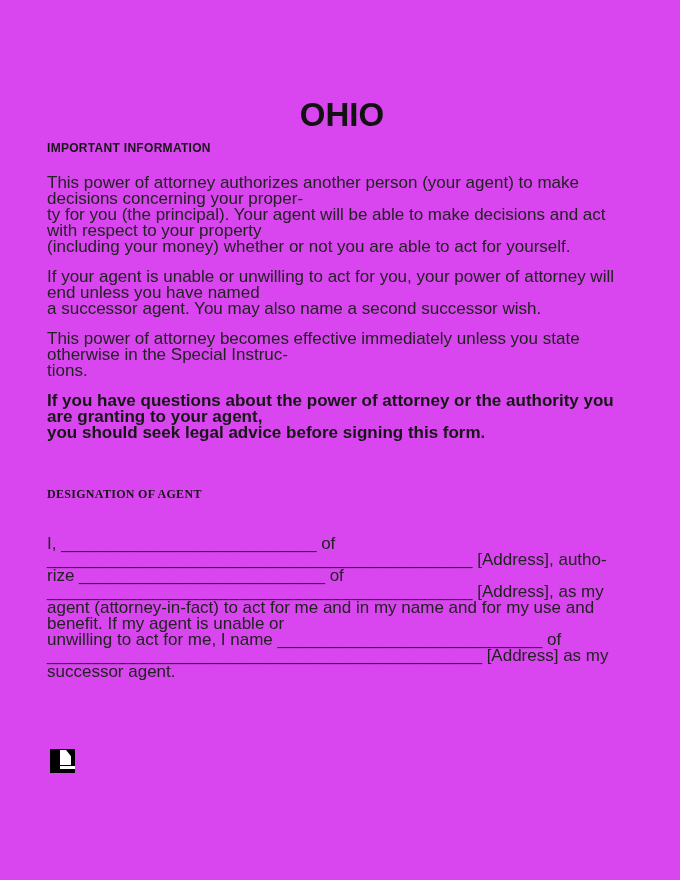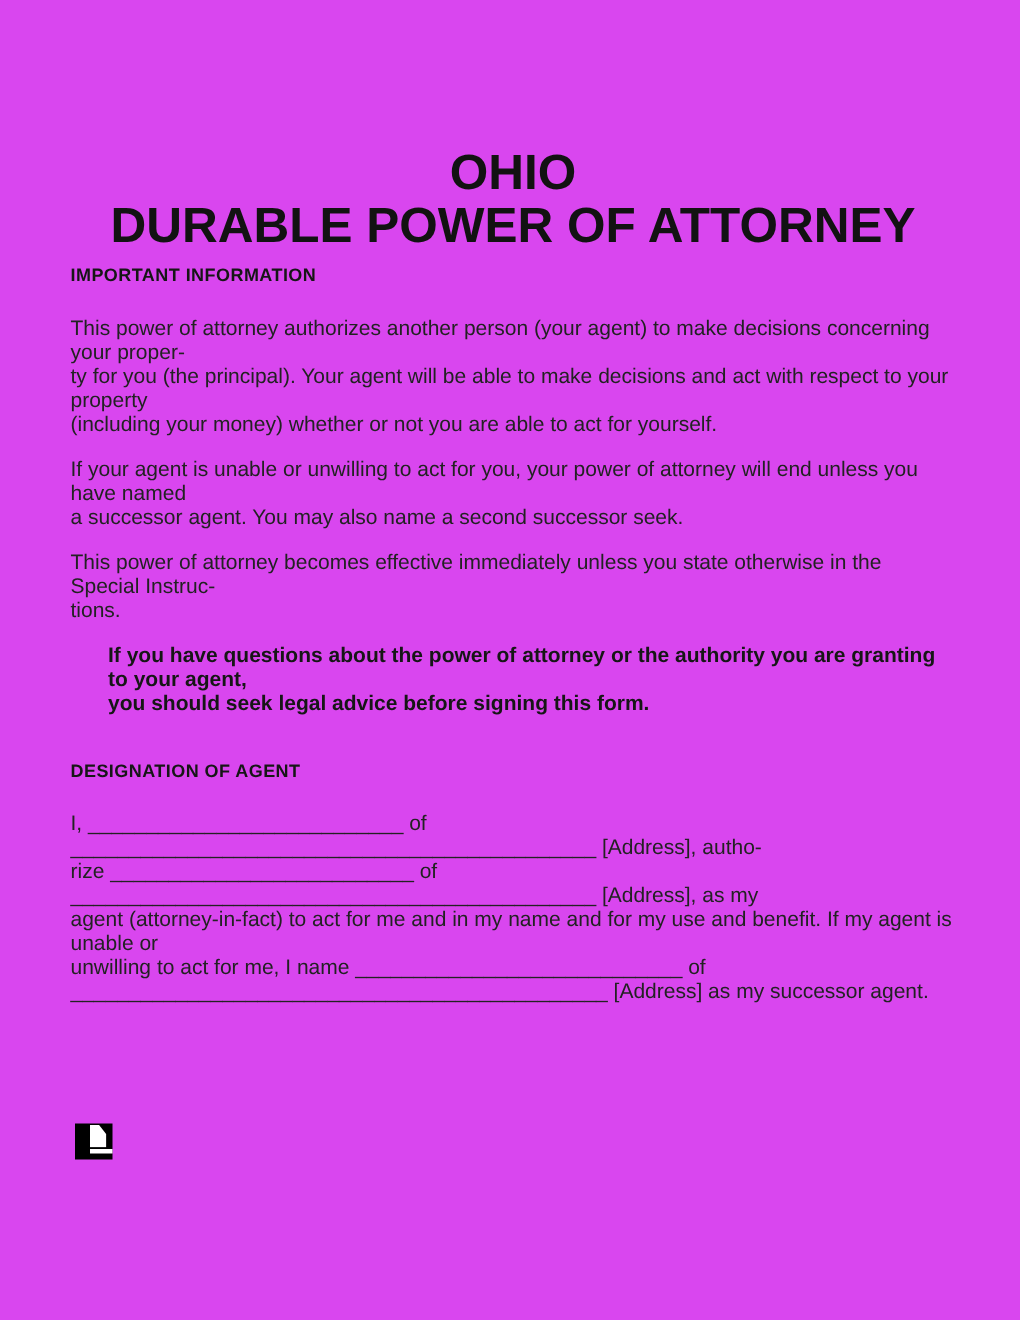--- a/index.html
+++ b/index.html
@@ -31,32 +31,33 @@
   .subheading {
     text-align: left;
     font-weight: bold;
     font-size: 12px;
     line-height: 14px;
     letter-spacing: 0.3px;
     margin: 9px 0 0 0;
     color: #161616;
   }
   .subheading.section2 {
-    margin-top: 31px;
+    margin-top: 46px;
+    font-family: Liberation Serif, serif;
   }
   p.body {
-    font-size: 14px;
+    font-size: 17px;
     line-height: 16px;
     margin: 14px 0 0 0;
     white-space: pre-line;
     color: #222222;
   }
   p.body.first { margin-top: 20px; }
-  p.body.bold { font-weight: bold; color: #161616; margin-left: 25px; }
-  p.body.fillin { margin-top: 19px; }
+  p.body.bold { font-weight: bold; color: #161616; }
+  p.body.fillin { margin-top: 35px; }
   .logo {
     position: absolute;
     left: 50px;
     top: 749px;
     width: 25px;
     height: 24px;
     background: #000000;
   }
   .logo-doc {
     position: absolute;
@@ -77,30 +78,29 @@
   }
 </style>
 </head>
 <body>
 
 <div class="page">
   <div class="content">
 
     <h1 class="title">
       <div>OHIO</div>
-      <div>DURABLE POWER OF ATTORNEY</div>
     </h1>
 
     <div class="subheading">IMPORTANT INFORMATION</div>
 
     <p class="body first">This power of attorney authorizes another person (your agent) to make decisions concerning your proper-
 ty for you (the principal). Your agent will be able to make decisions and act with respect to your property
 (including your money) whether or not you are able to act for yourself.</p>
     <p class="body">If your agent is unable or unwilling to act for you, your power of attorney will end unless you have named
-a successor agent. You may also name a second successor seek.</p>
+a successor agent. You may also name a second successor wish.</p>
     <p class="body">This power of attorney becomes effective immediately unless you state otherwise in the Special Instruc-
 tions.</p>
 
     <p class="body bold">If you have questions about the power of attorney or the authority you are granting to your agent,
 you should seek legal advice before signing this form.</p>
 
     <div class="subheading section2">DESIGNATION OF AGENT</div>
 
     <p class="body fillin">I, ___________________________ of _____________________________________________ [Address], autho-
 rize __________________________ of _____________________________________________ [Address], as my

